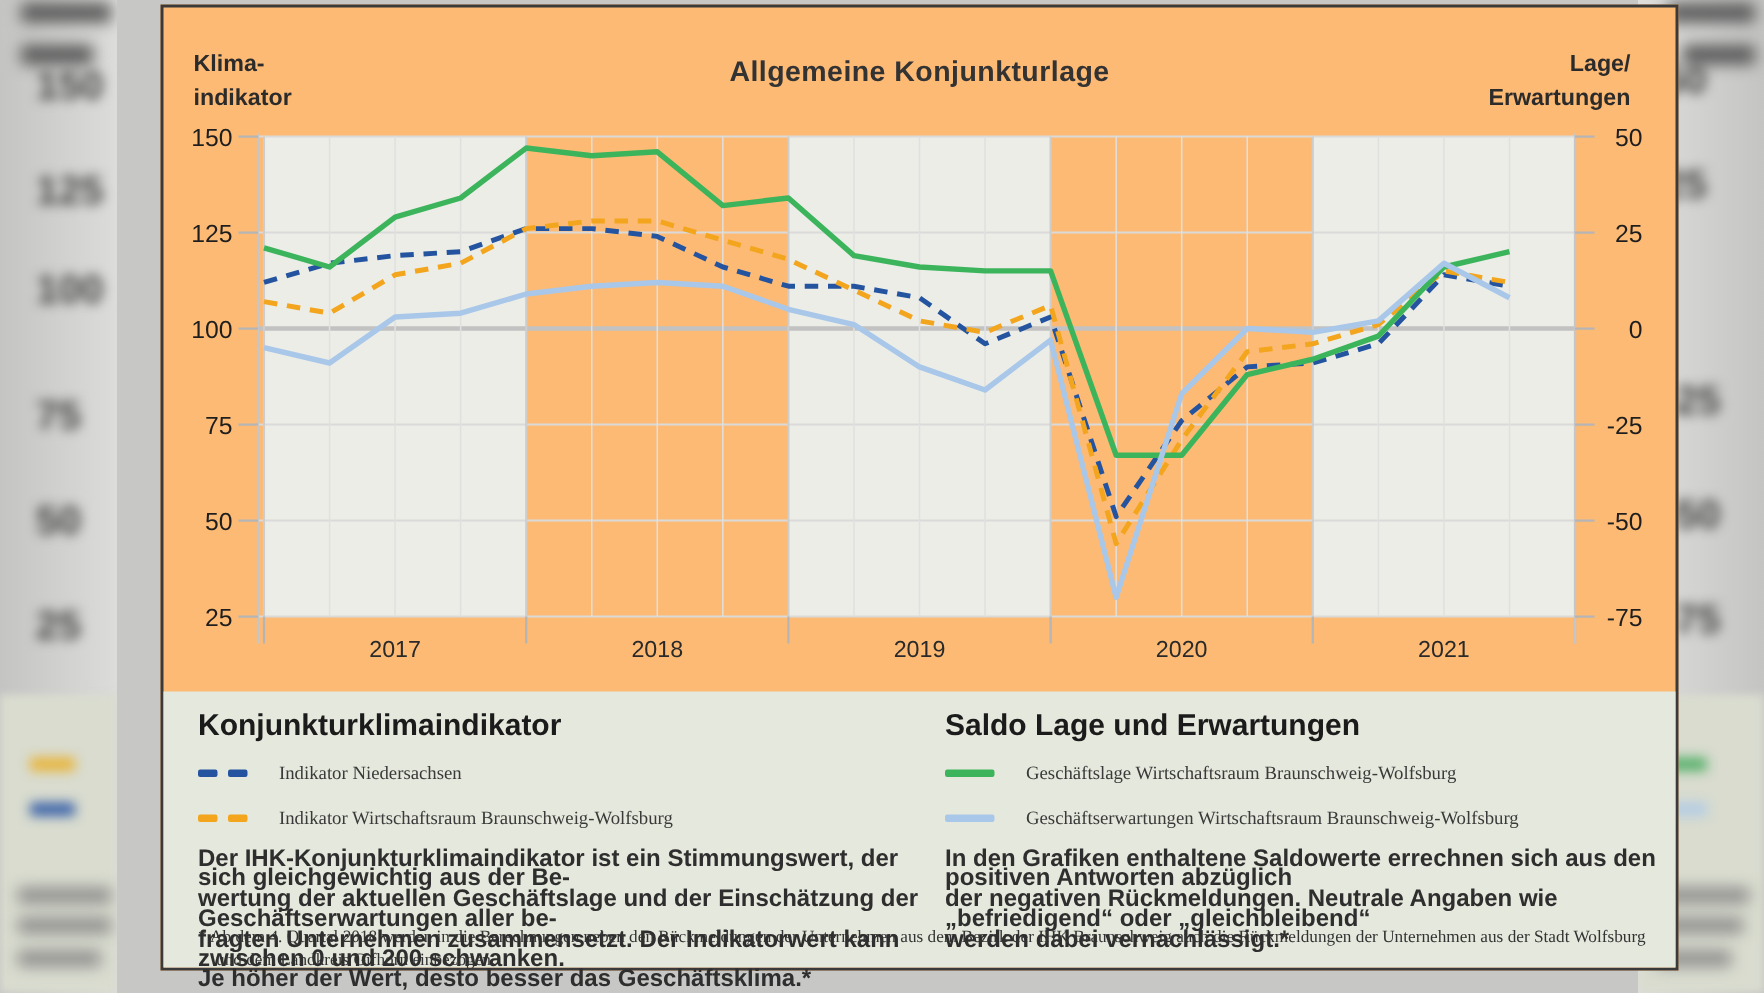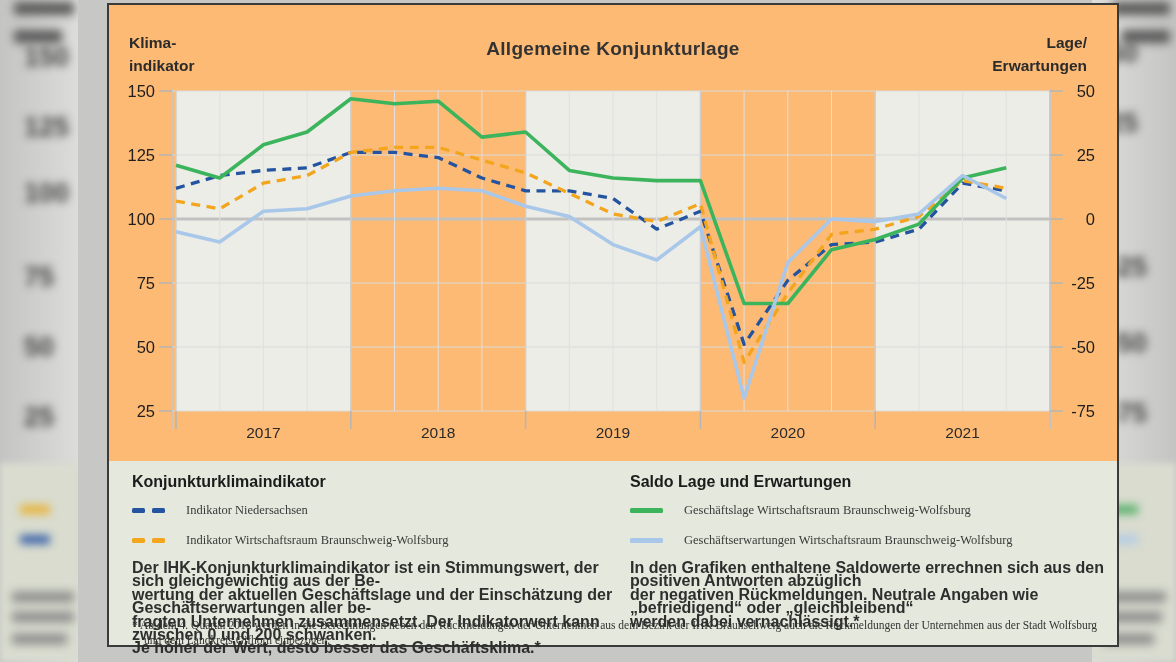--- a/index.html
+++ b/index.html
@@ -31,21 +31,21 @@
                font-size:19px;font-weight:700;color:#333;letter-spacing:.3px;}
 
   #plot{position:absolute;left:0;top:0;}
 
   
   .legend-panel{position:absolute;left:0;right:0;top:456px;bottom:0;
                 background:var(--panel,#e5e8dc);}
   .leg-col{position:absolute;top:12px;width:486px;}
   #legLeft{left:23px;}
   #legRight{left:521px;}
-  .leg-heading{font-size:16px;font-weight:700;color:#1b1b1b;margin:0 0 4px 0;}
+  .leg-heading{font-size:20px;font-weight:700;color:#1b1b1b;margin:0 0 4px 0;}
   .leg-item{display:flex;align-items:center;height:22px;margin-top:8px;}
   .swatch{width:33px;display:flex;align-items:center;flex:none;}
   .swatch i{display:inline-block;height:5px;border-radius:1.5px;background:#999;}
   .swatch.dashed i{width:13px;}
   .swatch.dashed i + i{margin-left:7px;}
   .swatch.solid i{width:33px;}
   .leg-item .leg-label{font-family:"Liberation Serif",serif;font-size:12.5px;
                        color:#3a3a3a;margin-left:21px;}
   .leg-par{margin-top:10px;font-size:16px;font-weight:700;color:#2e2e2e;
            line-height:13.4px;white-space:pre-line;}

